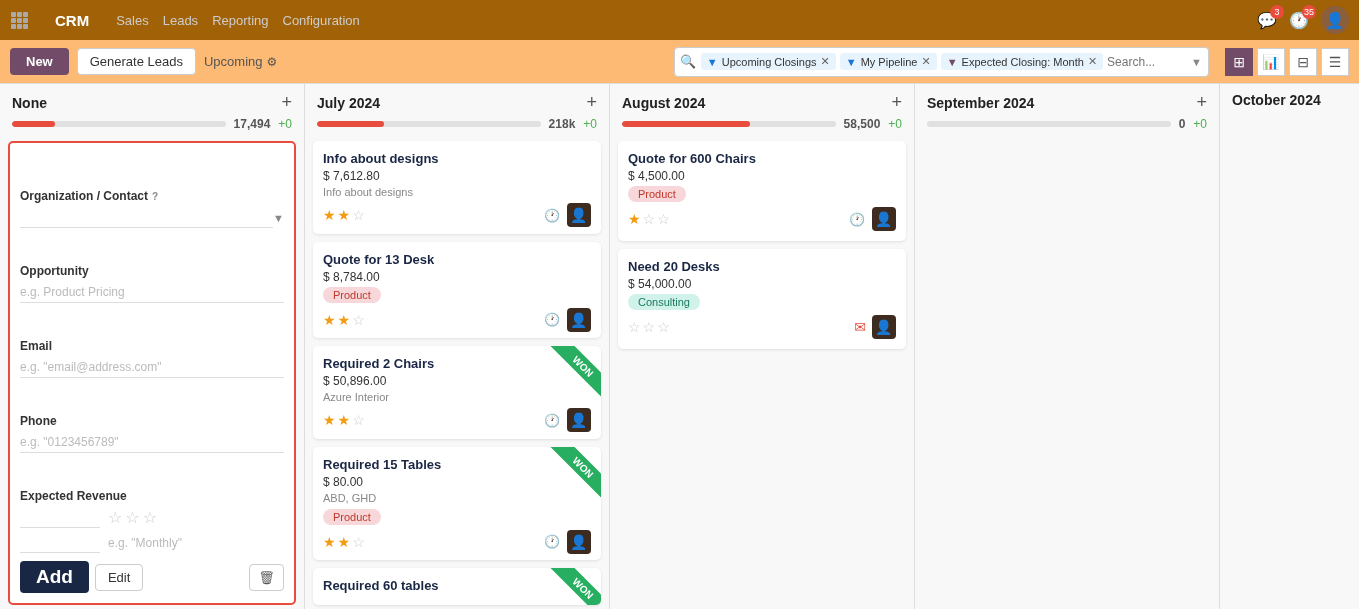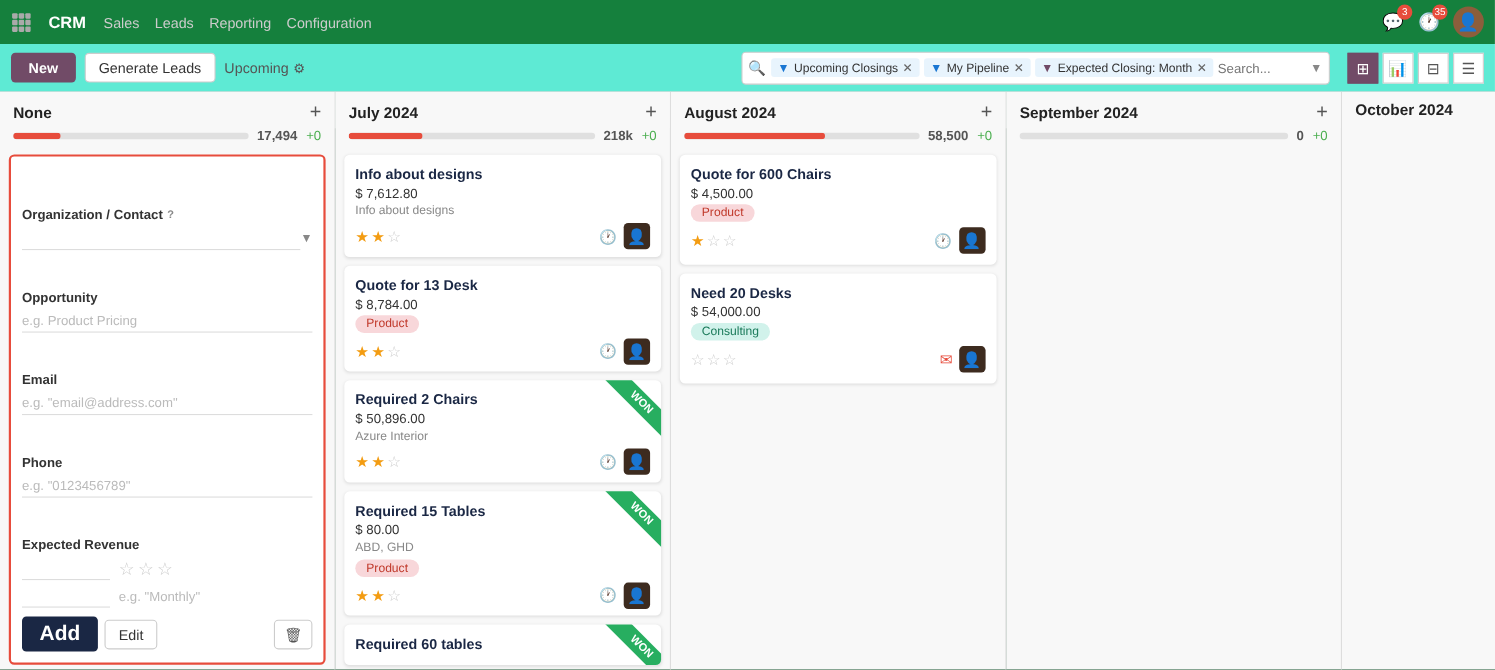--- a/index.html
+++ b/index.html
@@ -1,41 +1,41 @@
 <!DOCTYPE html>
 <html><head>
   <meta charset="utf-8">
   <style>
     * { box-sizing: border-box; margin: 0; padding: 0; }
     body { font-family: 'Segoe UI', Arial, sans-serif; font-size: 13px; background: #f0f0f0; color: #333; overflow: hidden; }
 
     
     .top-nav {
-      background: #15803d;
+      background: #a16207;
       color: #fff;
       height: 40px;
       display: flex;
       align-items: center;
       padding: 0 10px;
-      gap: 16px;
+      gap: 27px;
     }
     .top-nav .app-grid { display: flex; align-items: center; gap: 4px; cursor: pointer; }
     .top-nav .app-grid svg { width: 18px; height: 18px; fill: #ccc; }
     .top-nav .crm-label { font-weight: 700; font-size: 15px; color: #fff; }
     .top-nav .nav-links { display: flex; gap: 14px; }
     .top-nav .nav-link { color: #ccc; cursor: pointer; font-size: 13px; }
     .top-nav .spacer { flex: 1; }
     .top-nav .icons { display: flex; align-items: center; gap: 12px; }
     .top-nav .icon-badge { position: relative; cursor: pointer; color: #ccc; font-size: 16px; }
     .top-nav .badge { position: absolute; top: -6px; right: -7px; background: #e74c3c; color: #fff; border-radius: 50%; font-size: 9px; width: 14px; height: 14px; display: flex; align-items: center; justify-content: center; }
     .avatar { width: 28px; height: 28px; border-radius: 50%; background: #8B5E3C; display: flex; align-items: center; justify-content: center; color: #fff; font-size: 12px; cursor: pointer; overflow: hidden; }
 
     
     .toolbar {
-      background: #5eead4;
+      background: #fdba74;
       border-bottom: 1px solid #ddd;
       height: 44px;
       display: flex;
       align-items: center;
       padding: 0 10px;
       gap: 8px;
     }
     .btn-new {
       background: #714b67;
       color: #fff;
@@ -93,21 +93,21 @@
       font-size: 14px; color: #555;
     }
     .view-btn.active { background: #714b67; color: #fff; border-color: #714b67; }
 
     
     .board-container {
       display: flex;
       height: calc(609px - 40px - 44px);
       overflow-x: auto;
       overflow-y: hidden;
-      background: #14532d;
+      background: #eab308;
     }
     .column {
       min-width: 305px;
       display: flex;
       flex-direction: column;
       border-right: 1px solid #ddd;
       background: #f8f8f8;
     }
     .column-header {
       padding: 8px 12px 4px 12px;

